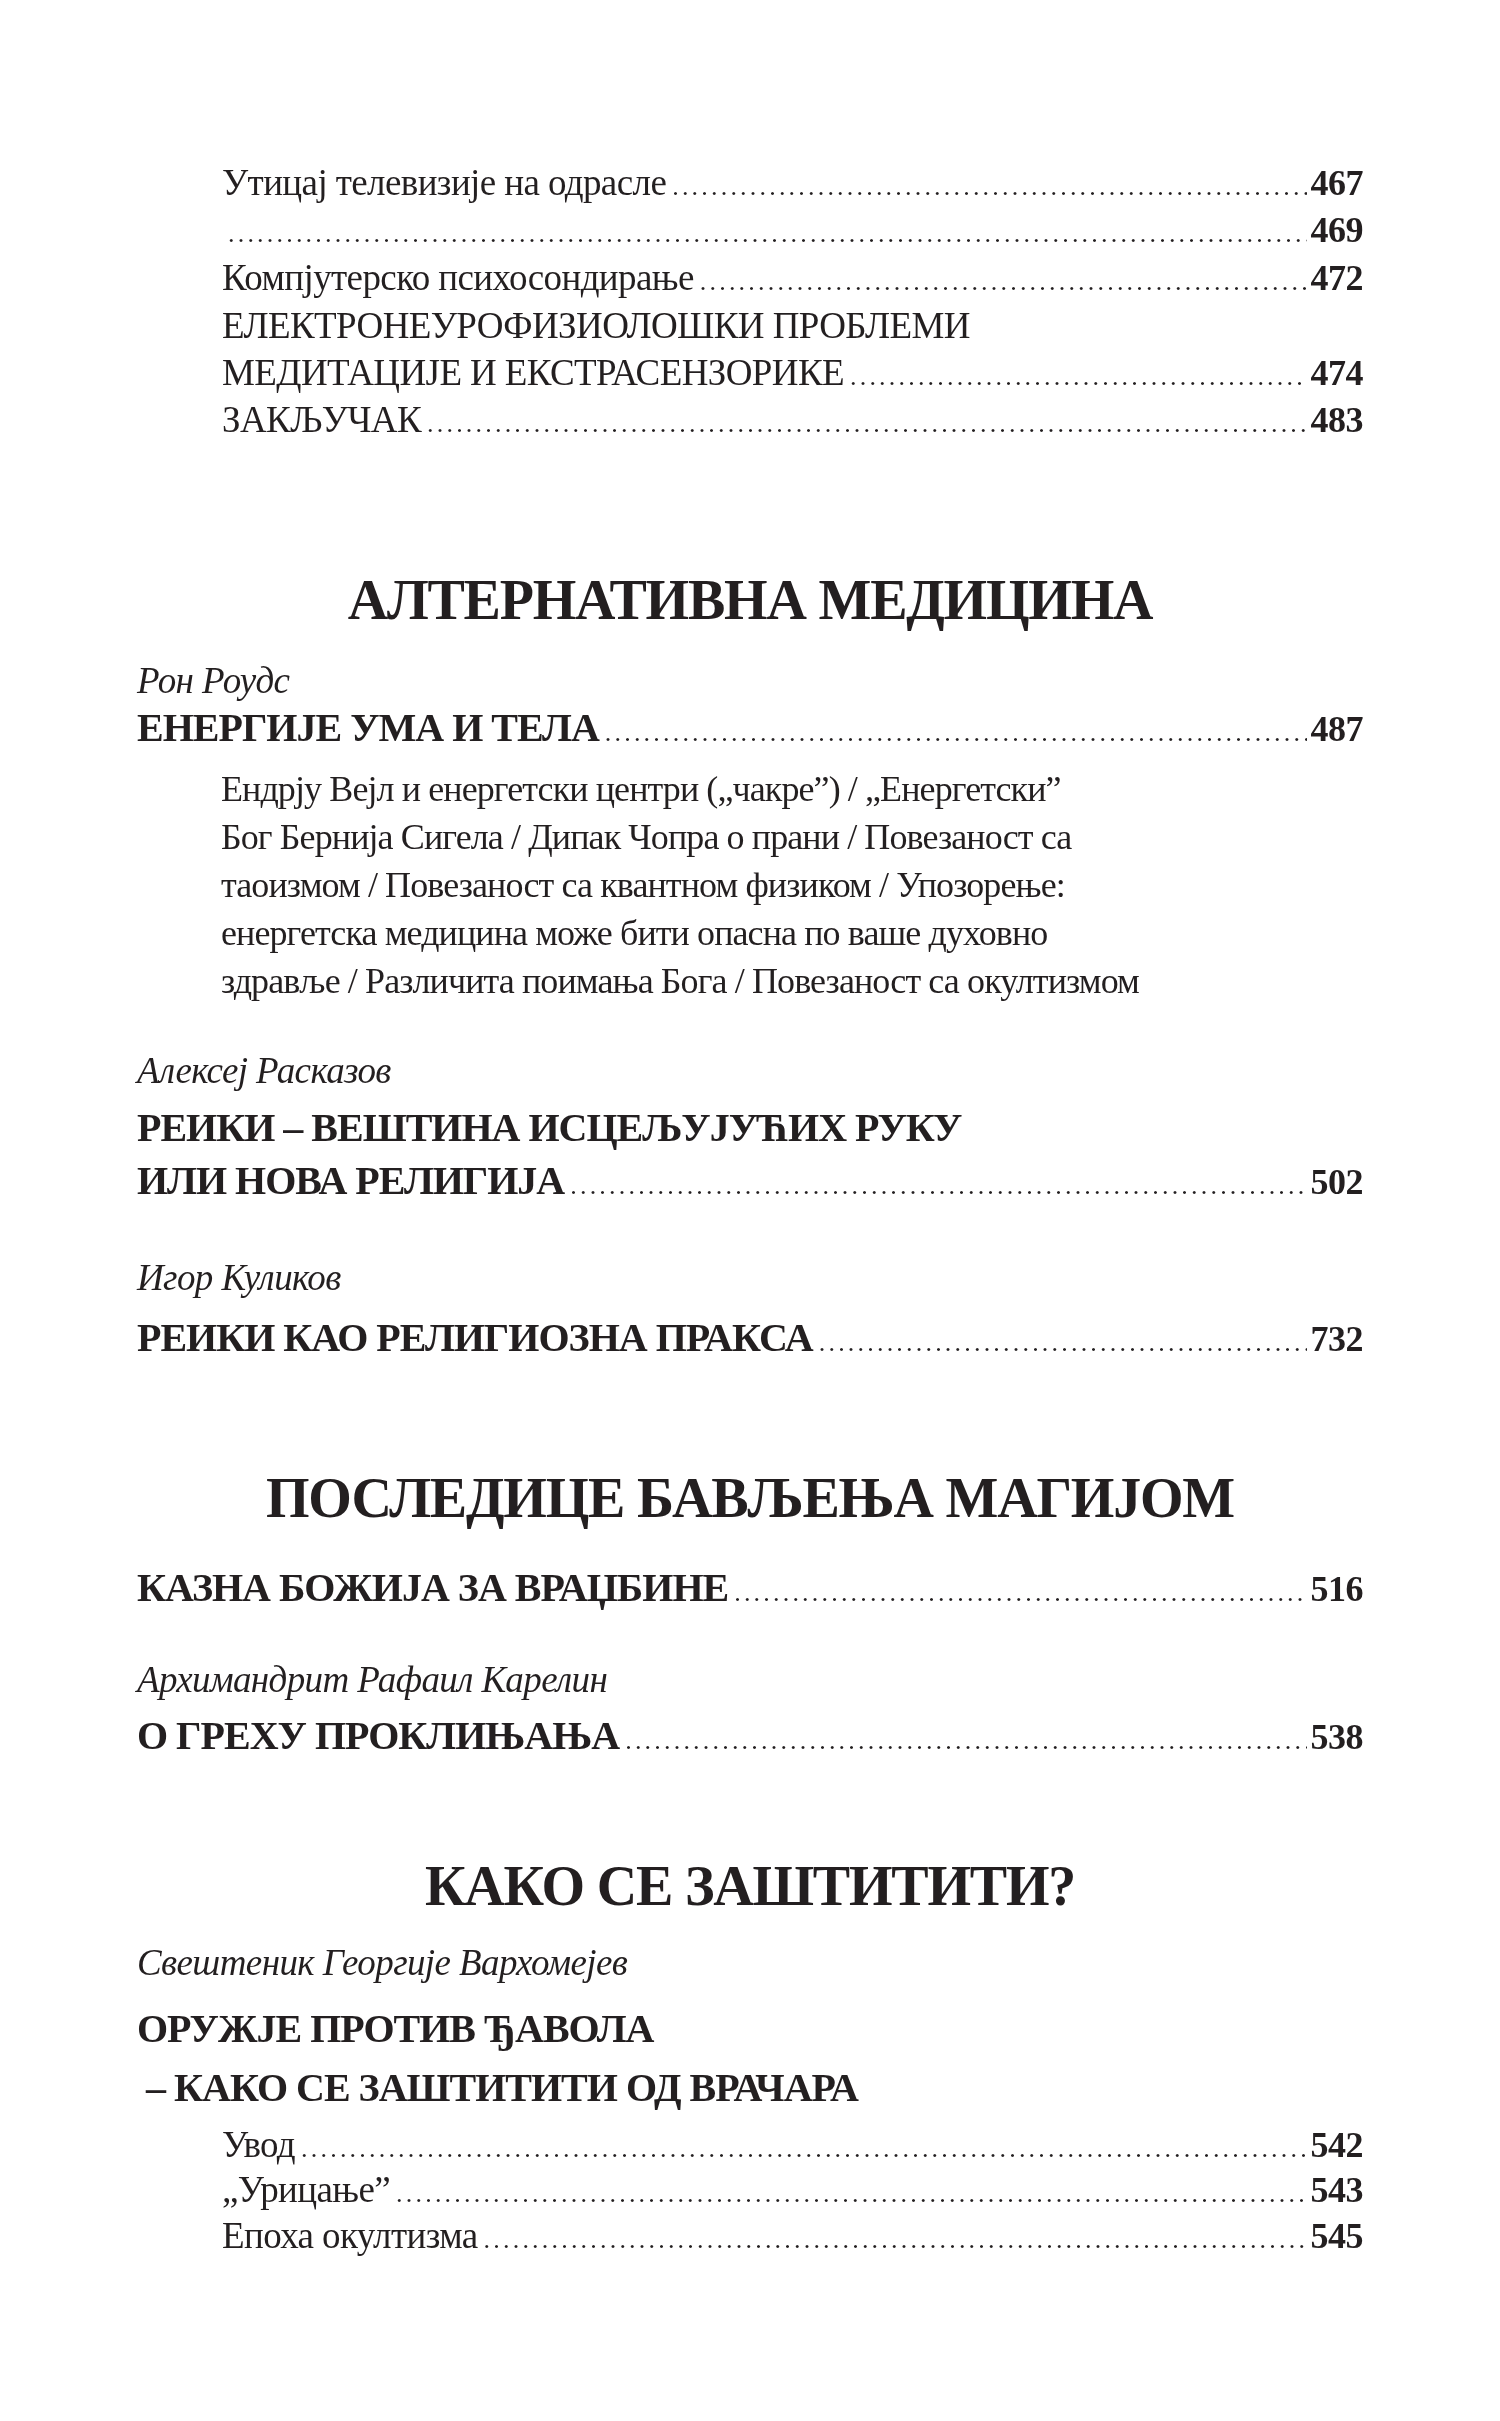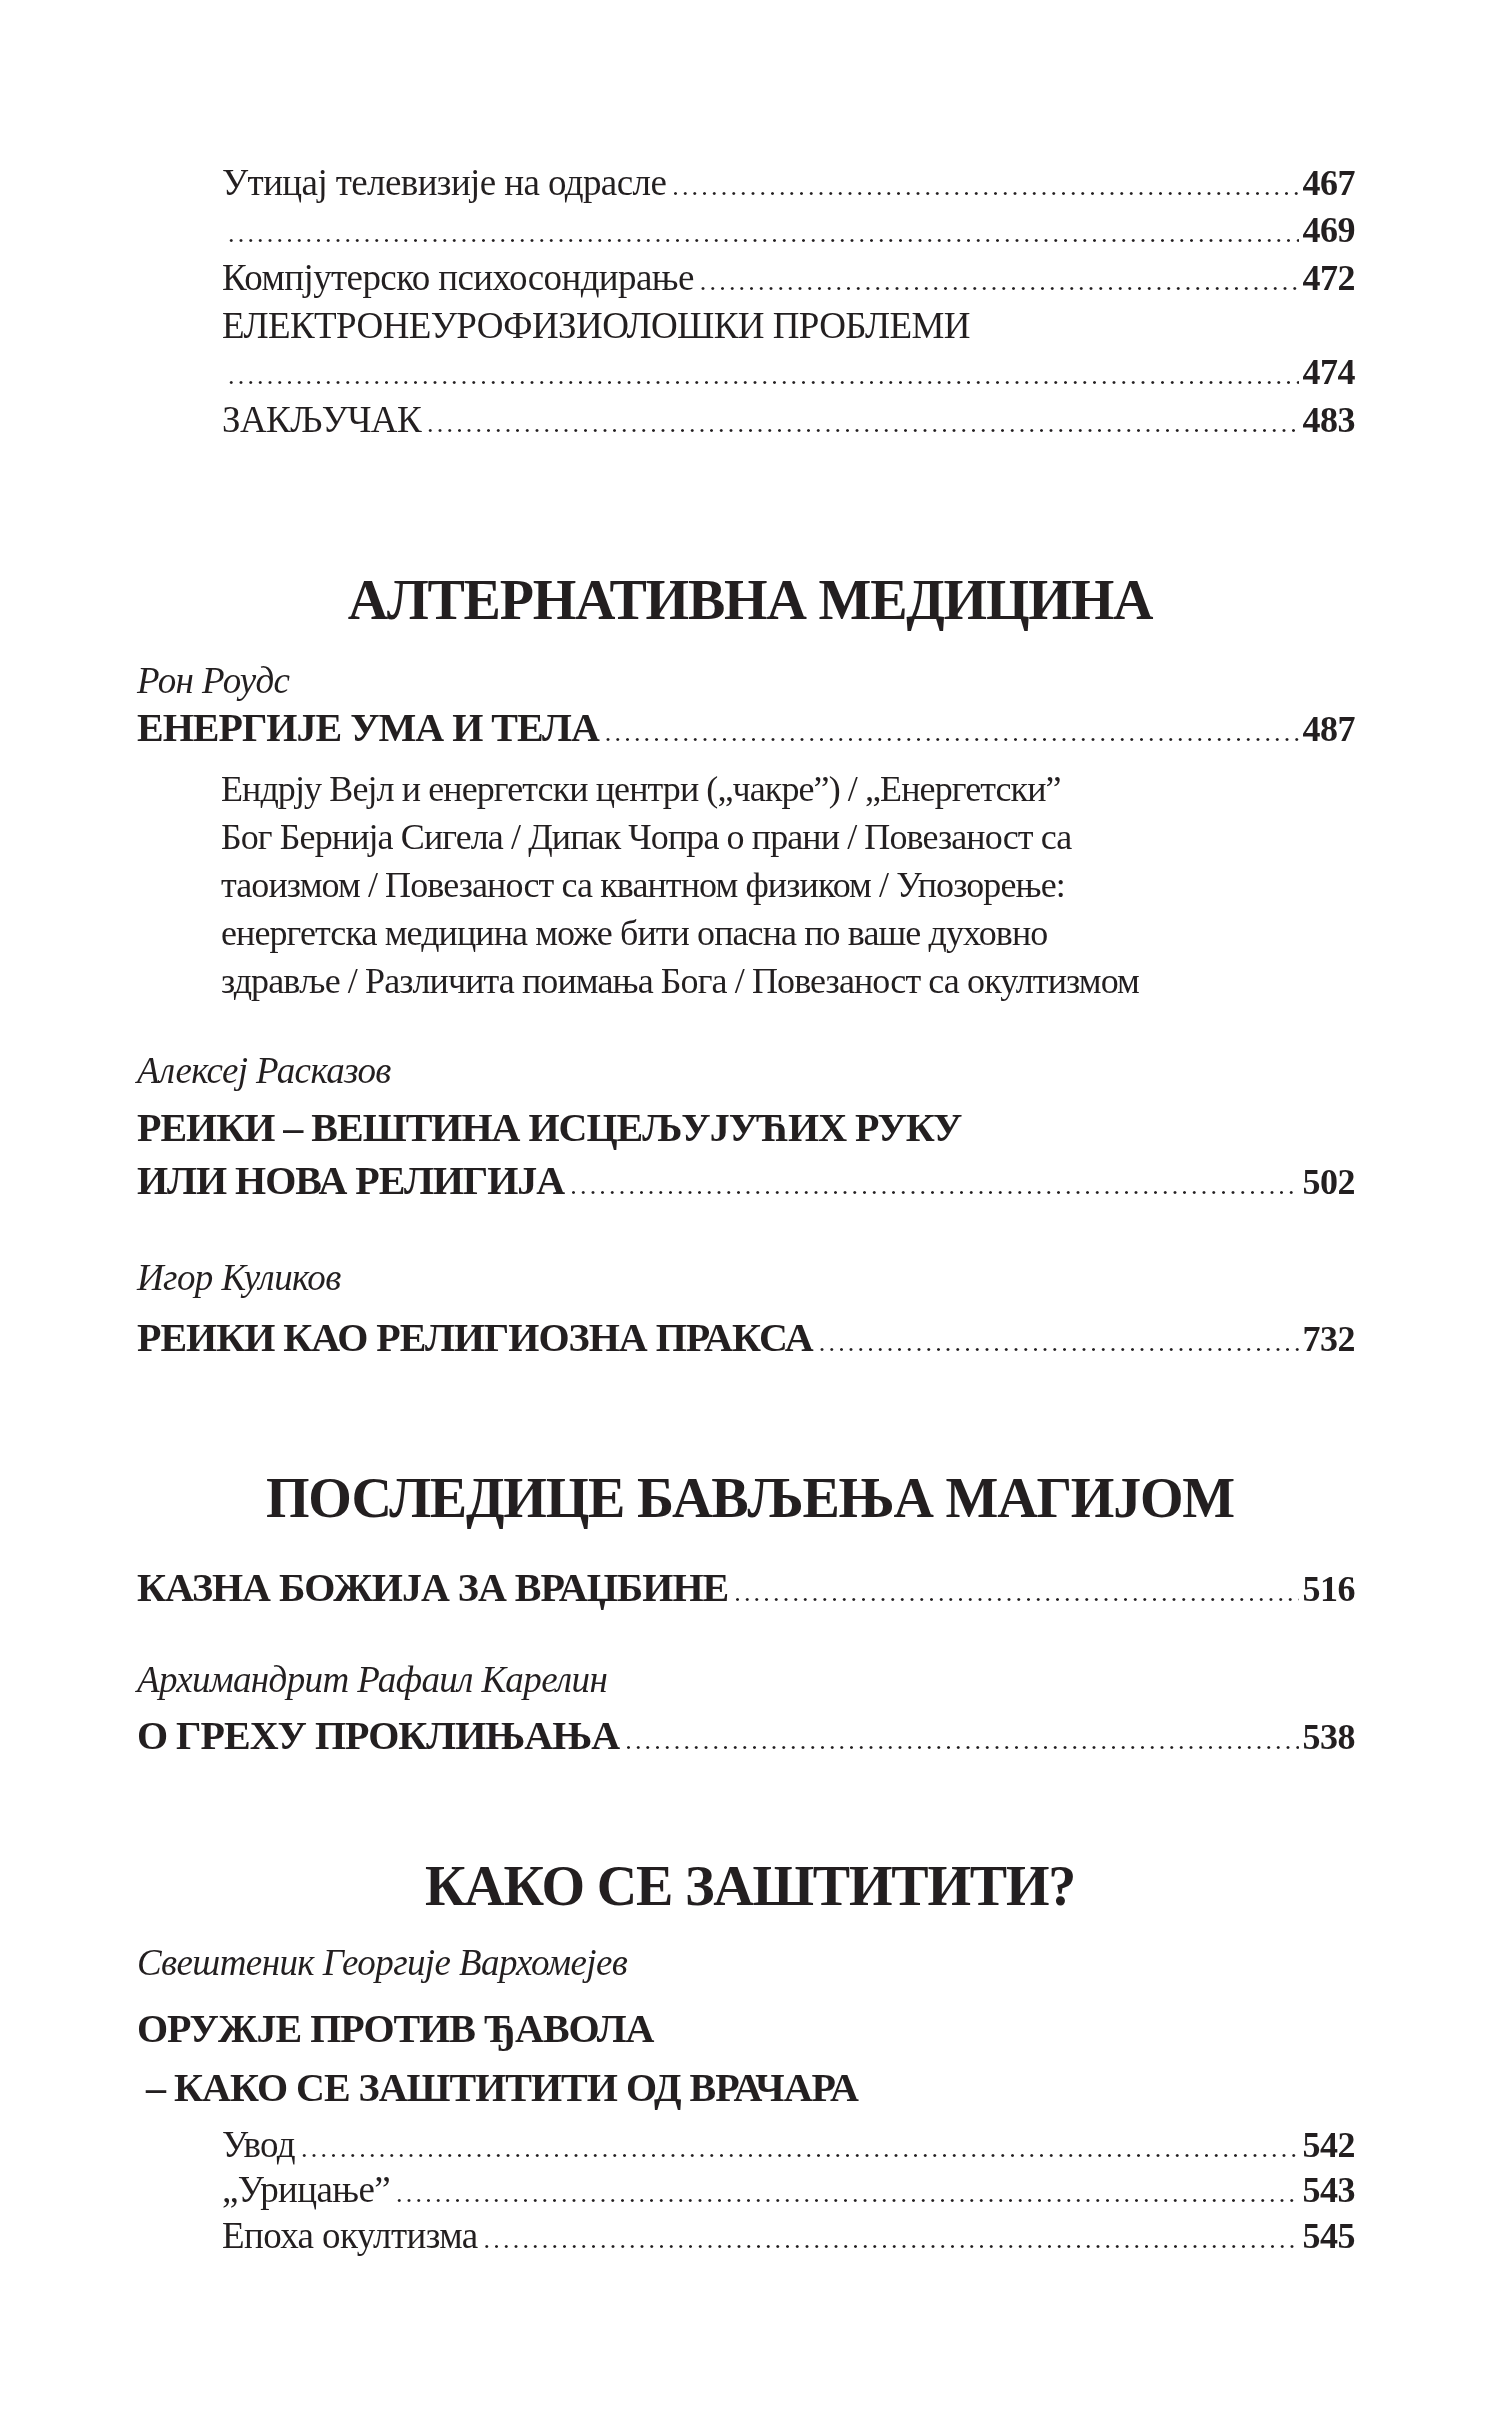--- a/index.html
+++ b/index.html
@@ -20,21 +20,21 @@
     line-height: 1;
     white-space: nowrap;
   }
   
   .entry {
     position: absolute;
     display: flex;
     align-items: baseline;
     line-height: 1;
     white-space: nowrap;
-    right: 145px;
+    right: 137px;
     justify-content: center;
   }
   .entry .title { flex: 0 0 auto; }
   .entry .leader {
     flex: 1 1 auto;
     overflow: hidden;
     margin: 0 4px 0 6px;
     font-weight: normal;
     letter-spacing: 3.2px;
     font-size: 26px;
@@ -97,20 +97,21 @@
   <span class="leader"></span>
   <span class="page">469</span>
 </div>
 <div class="entry sub" style="top:259px;">
   <span class="title">Компјутерско психосондирање</span>
   <span class="leader"></span>
   <span class="page">472</span>
 </div>
 <div class="line sub" style="top:307px;">ЕЛЕКТРОНЕУРОФИЗИОЛОШКИ ПРОБЛЕМИ</div>
 <div class="entry sub" style="top:354px;">
+  <span class="title">МЕДИТАЦИЈЕ И ЕКСТРАСЕНЗОРИКЕ</span>
   <span class="leader"></span>
   <span class="page">474</span>
 </div>
 <div class="entry sub" style="top:401px;">
   <span class="title">ЗАКЉУЧАК</span>
   <span class="leader"></span>
   <span class="page">483</span>
 </div>
 
 <div class="line heading" style="top:556px;margin-top:16px;">АЛТЕРНАТИВНА МЕДИЦИНА</div>

